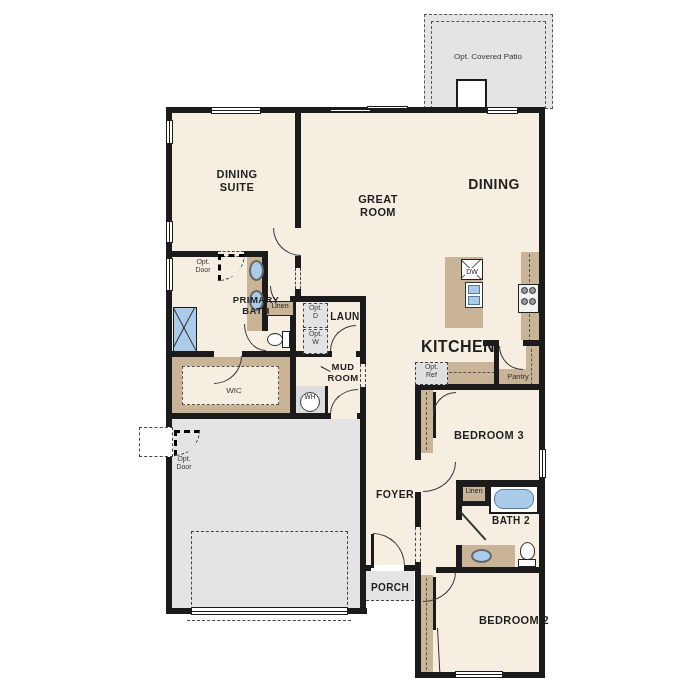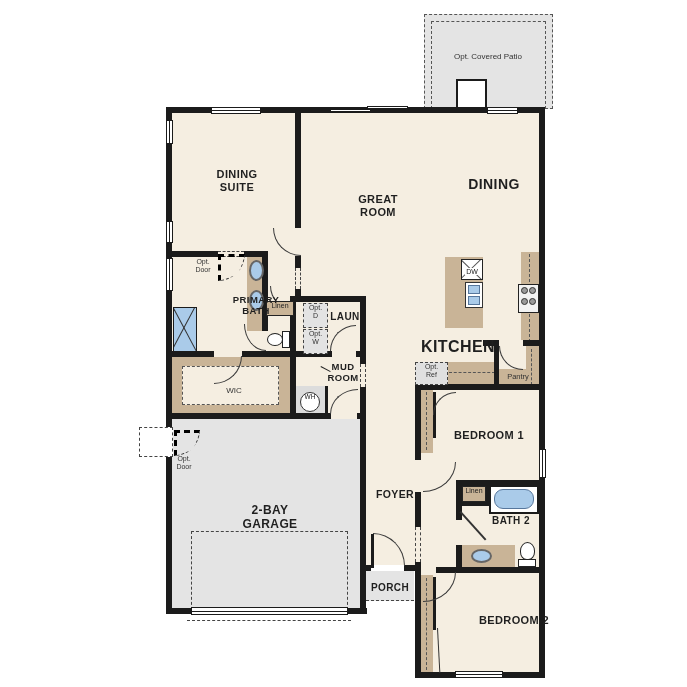--- a/index.html
+++ b/index.html
@@ -189,21 +189,20 @@
   <div class="lbl" style="left:202px;top:168px;width:70px;font-size:11px;">DINING SUITE</div>
   <div class="lbl" style="left:348px;top:193px;width:60px;font-size:11px;">GREAT ROOM</div>
   <div class="lbl" style="left:454px;top:176px;width:80px;font-size:14px;">DINING</div>
   <div class="lbl" style="left:418px;top:338px;width:80px;font-size:16px;">KITCHEN</div>
   <div class="lbl" style="left:194px;top:294px;width:60px;font-size:9.5px;margin-left:32px;">PRIMARY BATH</div>
   <div class="sm" style="left:188px;top:258px;width:30px;font-size:7px;">Opt. Door</div>
   <div class="lbl" style="left:325px;top:311px;width:40px;font-size:10px;">LAUN</div>
   <div class="lbl" style="left:320px;top:361px;width:46px;font-size:9.5px;">MUD ROOM</div>
   <div class="sm" style="left:214px;top:386px;width:40px;font-size:8px;">WIC</div>
   <div class="sm" style="left:498px;top:372px;width:40px;font-size:7.5px;">Pantry</div>
-  <div class="lbl" style="left:439px;top:429px;width:100px;font-size:11px;">BEDROOM 1</div>
+  <div class="lbl" style="left:439px;top:429px;width:100px;font-size:11px;">BEDROOM 3</div>
   <div class="lbl" style="left:491px;top:515px;width:40px;font-size:10px;">BATH 2</div>
   <div class="lbl" style="left:365px;top:488px;width:60px;font-size:10.5px;">FOYER</div>
-  <div class="lbl" style="left:235px;top:503px;width:70px;font-size:12px;">2-BAY GARAGE</div>
   <div class="lbl" style="left:360px;top:582px;width:60px;font-size:10px;">PORCH</div>
   <div class="lbl" style="left:464px;top:614px;width:100px;font-size:11px;">BEDROOM 2</div>
   <div class="sm" style="left:169px;top:455px;width:30px;font-size:7px;">Opt. Door</div>
 
 </div>
 
 </body></html>

